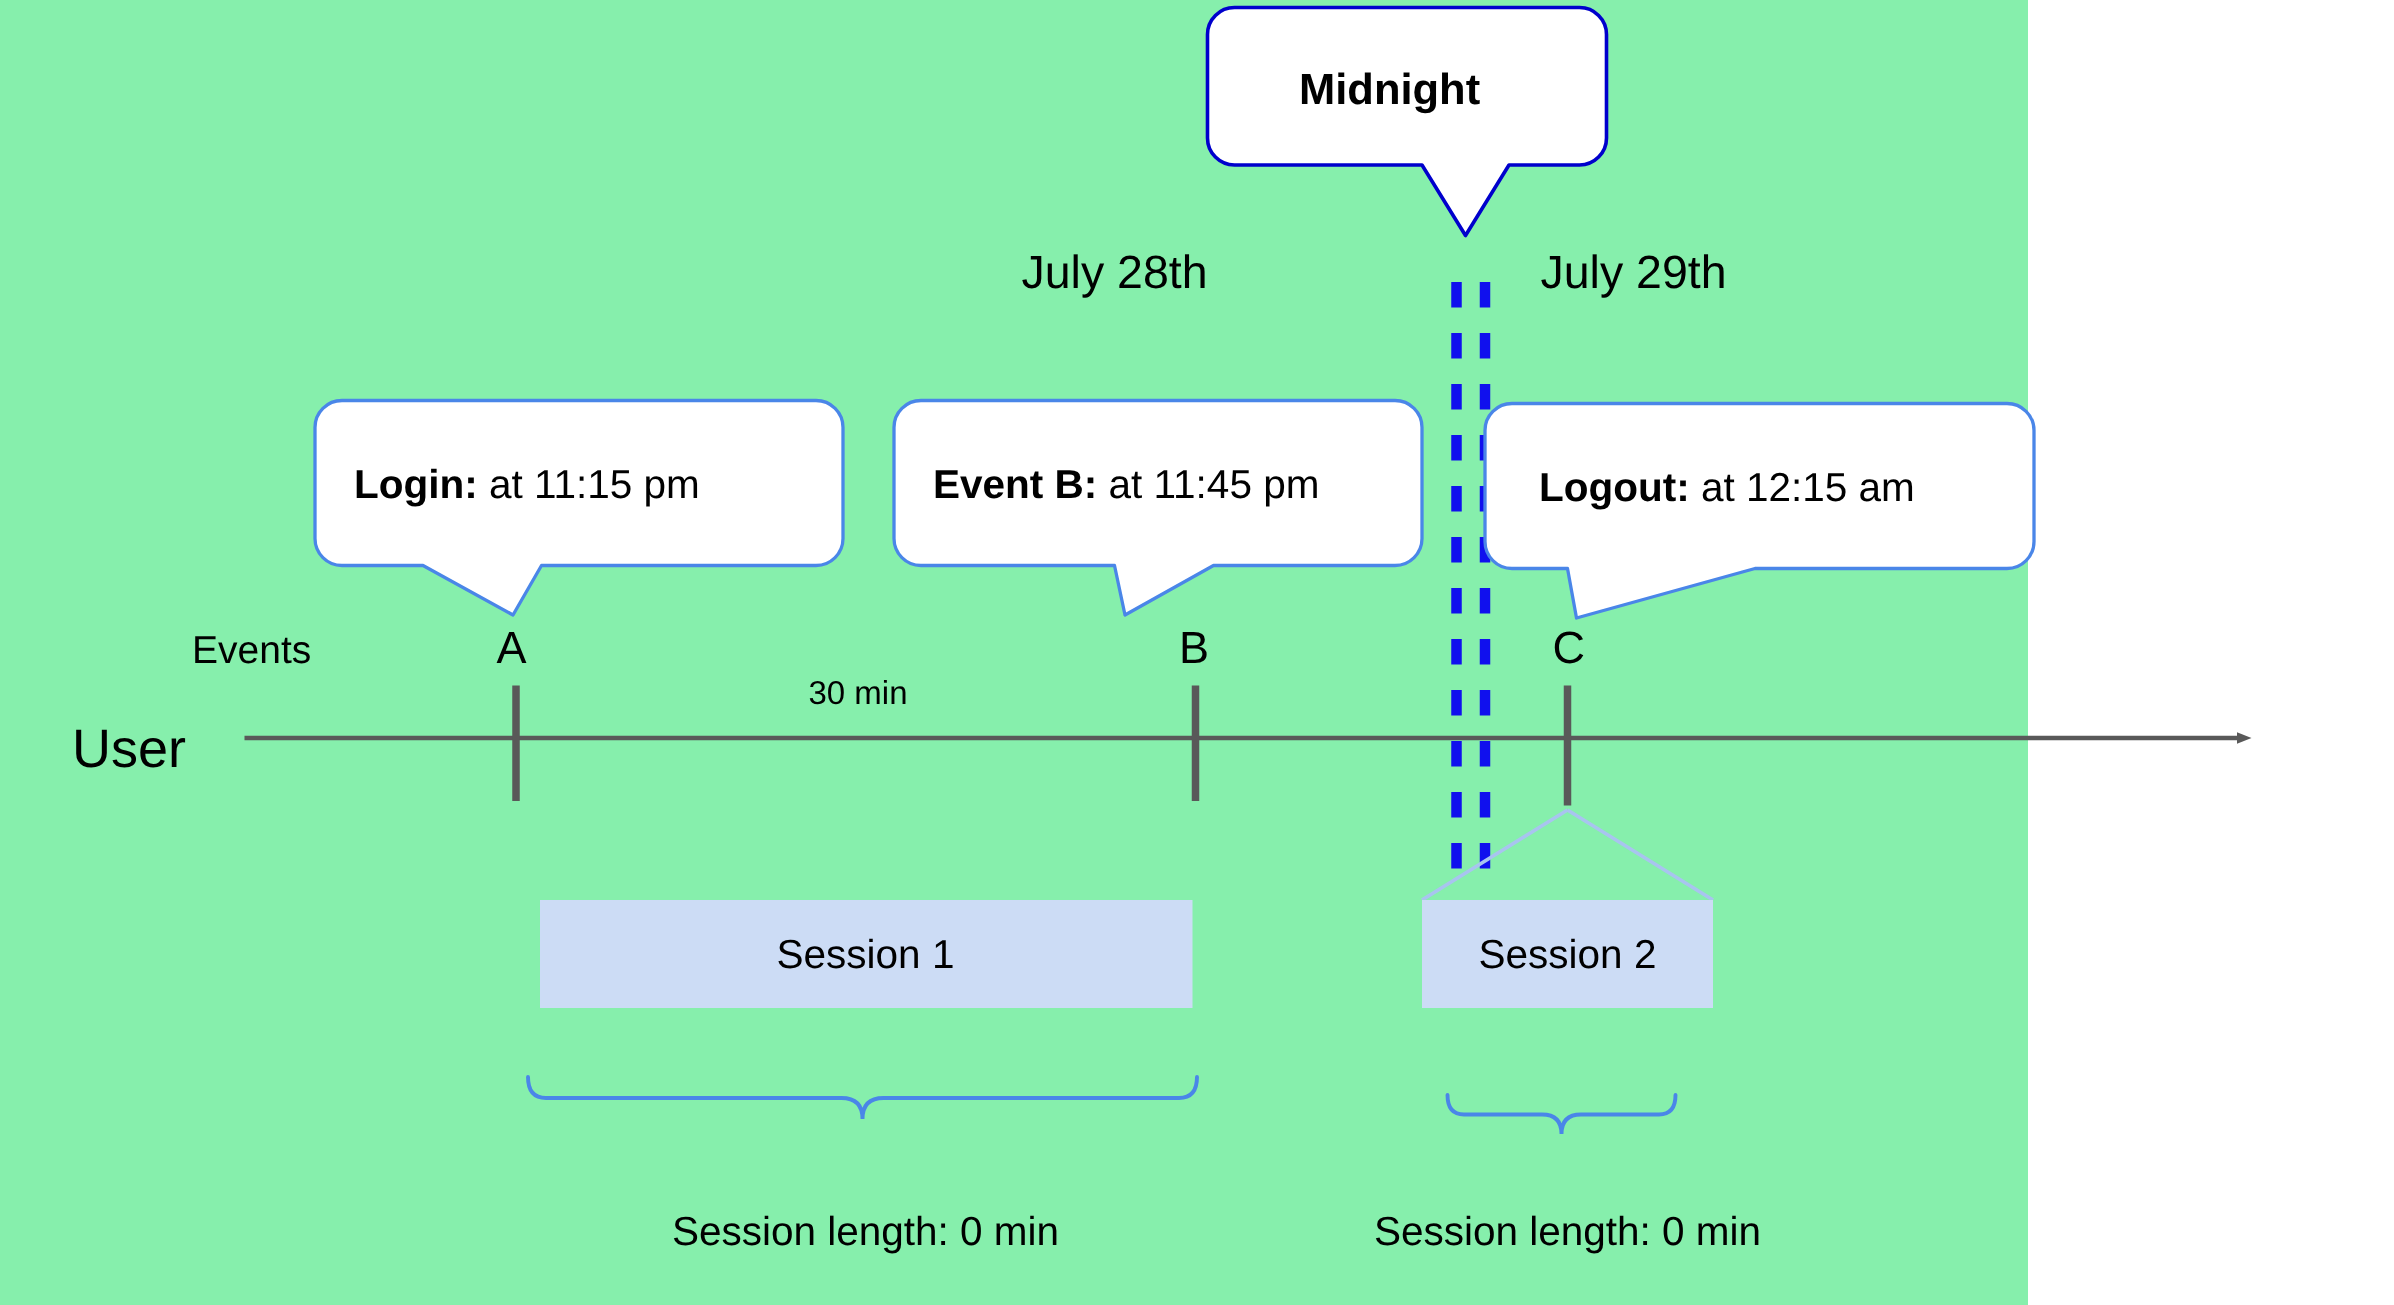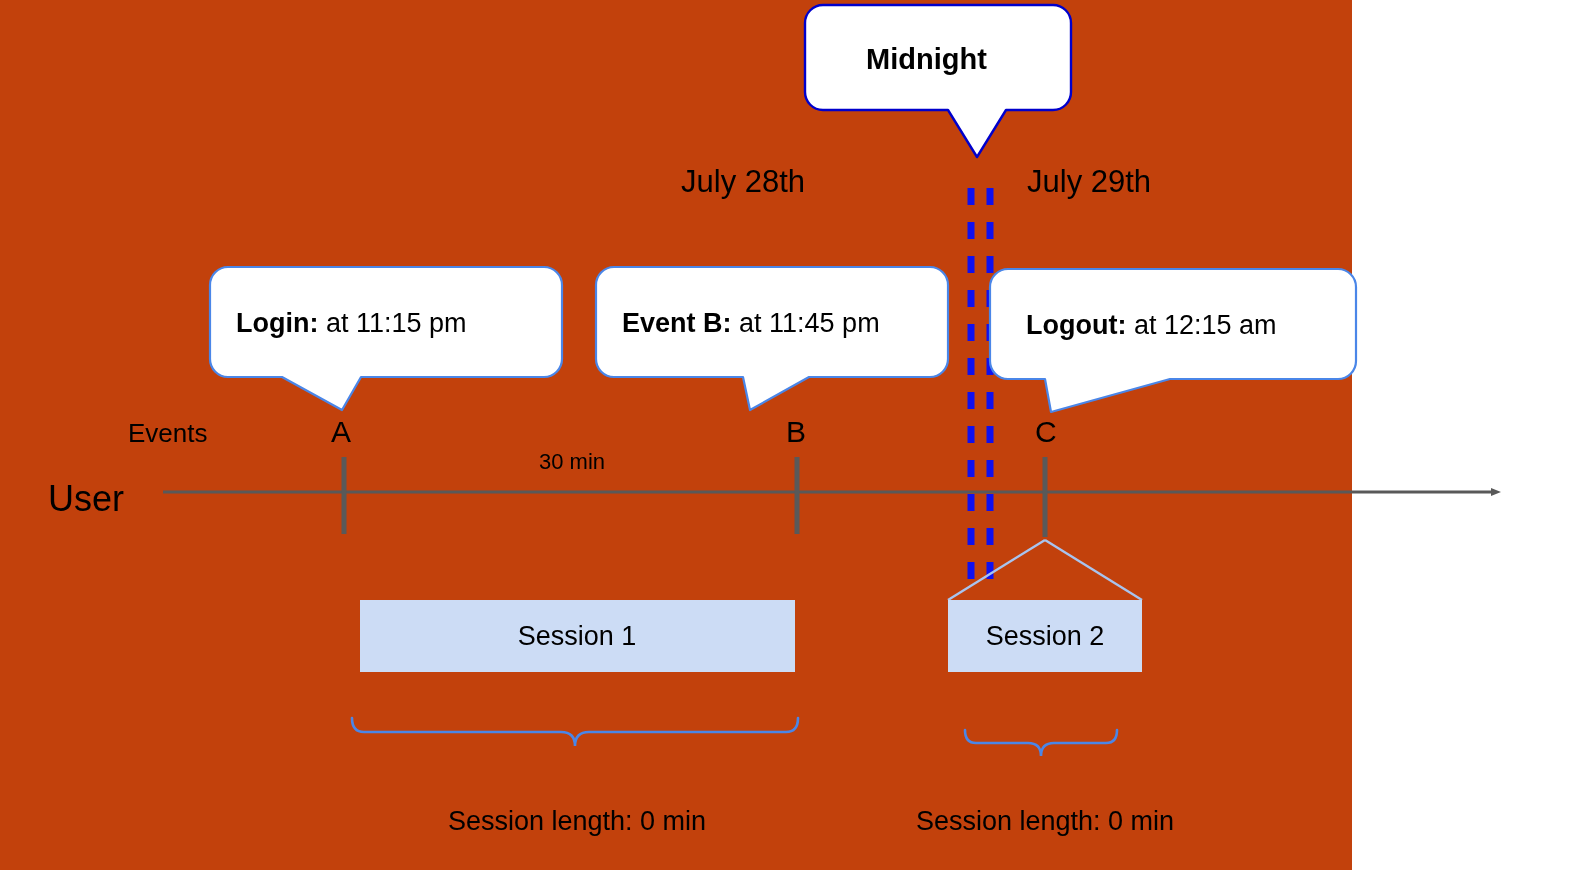--- a/index.html
+++ b/index.html
@@ -1,18 +1,18 @@
 <!DOCTYPE html>
 <html><head>
 <meta charset="utf-8">
 <style>
   html,body{margin:0;padding:0;background:#ffffff;}
   body{width:1596px;height:870px;overflow:hidden;
        font-family:"Liberation Sans","DejaVu Sans",sans-serif;}
-  #stage{position:relative;width:1352px;height:870px;background:#c2410c;}
+  #stage{position:relative;width:1352px;height:870px;background:#86efac;}
   svg#diagram{position:absolute;left:0;top:0;width:1596px;height:870px;}
   .lbl{font-family:"Liberation Sans","DejaVu Sans",sans-serif;fill:#000;}
   .callout-text{font-size:27px;}
   .callout-text .b{font-weight:bold;}
   .midnight-text{font-size:29px;font-weight:bold;}
   .date-text{font-size:31px;}
   .evt-letter{font-size:30px;}
   .axis-name{font-size:36px;}
   .events-name{font-size:26px;}
   .dur-text{font-size:22px;}

